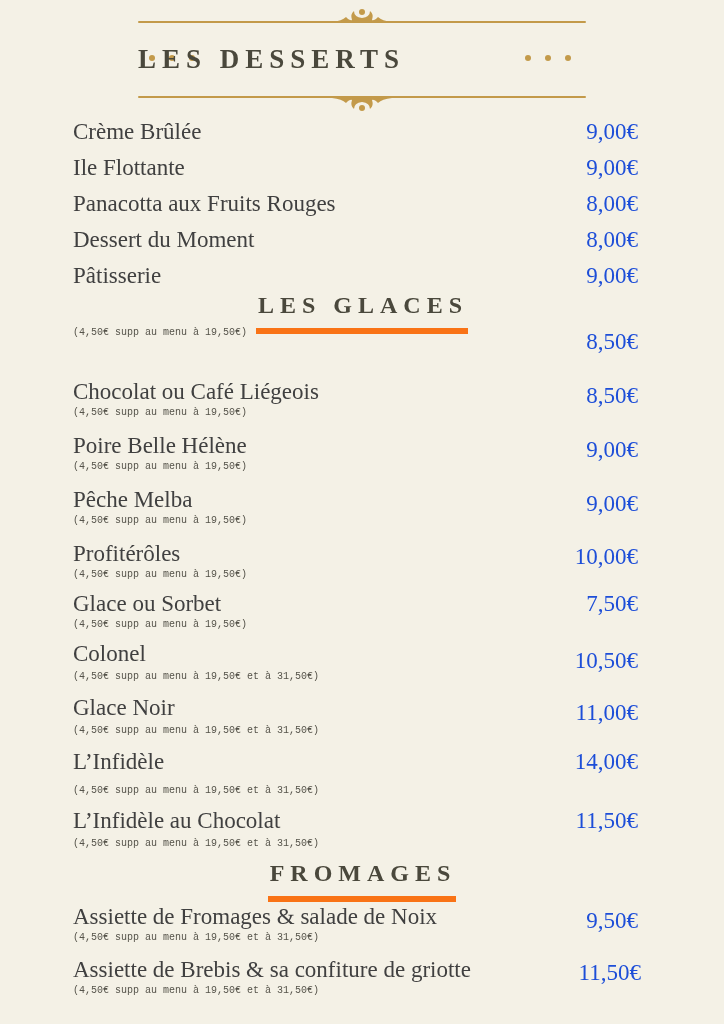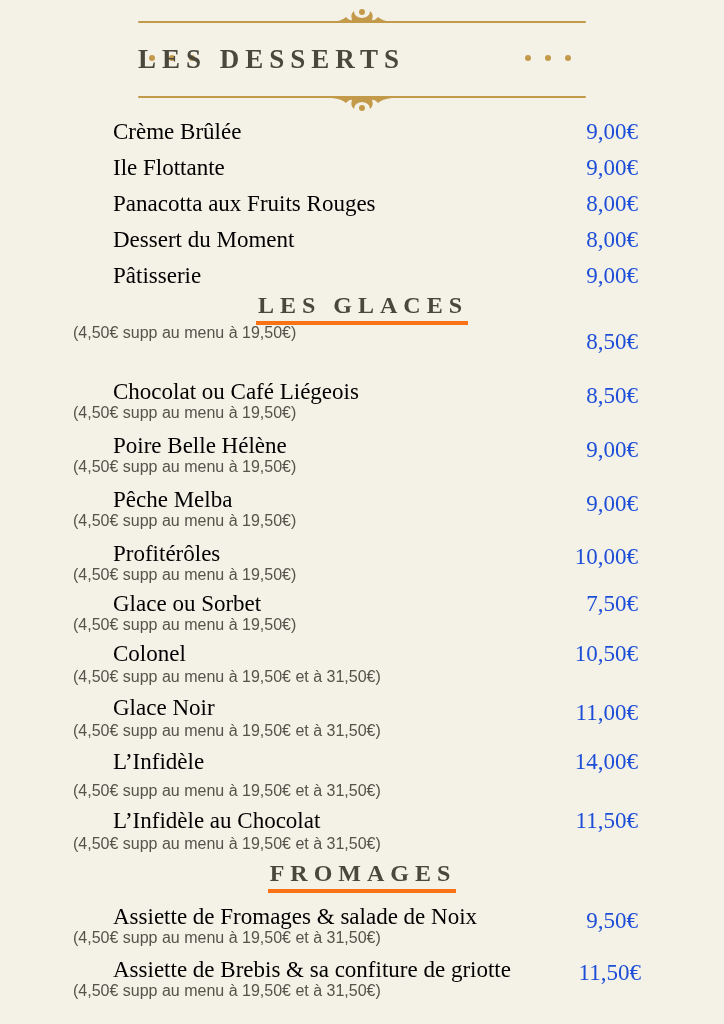--- a/index.html
+++ b/index.html
@@ -28,38 +28,38 @@
     .main-title {
       position: absolute; left: 0; width: 448px; top: 38px; text-align: left;
       font-family: "Liberation Serif", serif; font-weight: bold; font-size: 27px;
       letter-spacing: 6px; color: #4a483c;
     }
     .item {
       position: absolute; left: 73px; width: 565px;
     }
     .item .name {
       font-family: "Liberation Serif", serif;
-      font-size: 23px; line-height: 26px; color: #000000; white-space: nowrap; margin-left: 40px;
+      font-size: 23px; line-height: 26px; color: #404040; white-space: nowrap;
     }
     .item .note {
-      font-family: Liberation Sans, sans-serif;
-      font-size: 16px; line-height: 15px; color: #55534a; white-space: nowrap;
+      font-family: Liberation Mono, monospace;
+      font-size: 10px; line-height: 15px; color: #55534a; white-space: nowrap;
     }
     .item .price {
       position: absolute; right: 0; top: 0;
       font-family: "Liberation Serif", serif;
       font-size: 23px; line-height: 26px; color: #1d4ed8;
     }
     .section-title {
       position: absolute; left: 0; width: 724px; text-align: center;
       font-family: "Liberation Serif", serif; font-weight: bold; font-size: 24px;
       letter-spacing: 6px; color: #4a483c;
     }
     .section-title span {
-      border-bottom: 4px solid #f97316; padding-bottom: 3px; padding-left: 2px; margin-top: 44px;
+      border-bottom: 6px solid #f97316; padding-bottom: 10px; padding-left: 2px; margin-top: 44px;
     }
   </style>
 </head>
 <body>
 
 <div class="header">
   <div class="hline top"></div>
   <svg class="ornament top" viewBox="0 0 60 20">
     <path d="M0 16 Q10 15 14 11 Q18 15 20 14 Q18 8 22 5 Q22 11 30 12 Q38 11 38 5 Q42 8 40 14 Q42 15 46 11 Q50 15 60 16 Z" fill="#c39a4a"></path>
     <circle cx="30" cy="6" r="3" fill="#c39a4a"></circle>
@@ -132,21 +132,21 @@
   <div class="price" style="top:3px">10,00€</div>
 </div>
 <div class="item" style="top:591px">
   <div class="name">Glace ou Sorbet</div>
   <div class="note">(4,50€ supp au menu à 19,50€)</div>
   <div class="price" style="top:0px">7,50€</div>
 </div>
 <div class="item" style="top:641px">
   <div class="name">Colonel</div>
   <div class="note" style="margin-top:2px">(4,50€ supp au menu à 19,50€ et à 31,50€)</div>
-  <div class="price" style="top:0px">10,50€</div>
+  <div class="price" style="top:7px">10,50€</div>
 </div>
 <div class="item" style="top:695px">
   <div class="name">Glace Noir</div>
   <div class="note" style="margin-top:2px">(4,50€ supp au menu à 19,50€ et à 31,50€)</div>
   <div class="price" style="top:5px">11,00€</div>
 </div>
 <div class="item" style="top:749px">
   <div class="name">L’Infidèle</div>
   <div class="note" style="margin-top:8px">(4,50€ supp au menu à 19,50€ et à 31,50€)</div>
   <div class="price" style="top:0px">14,00€</div>

